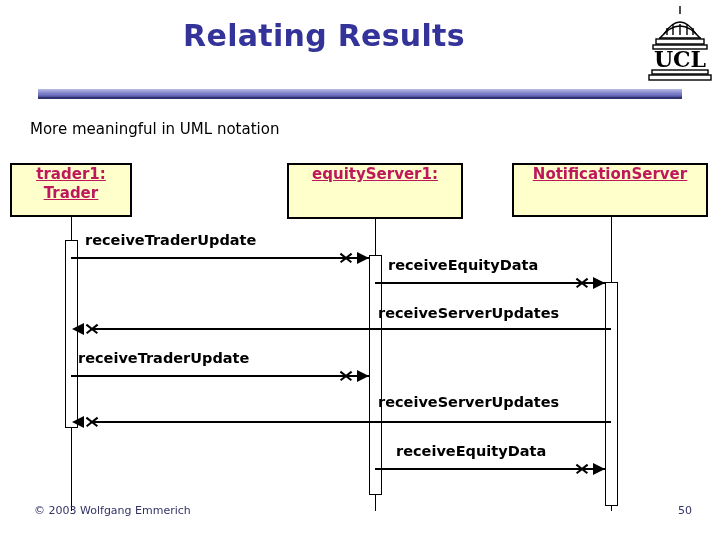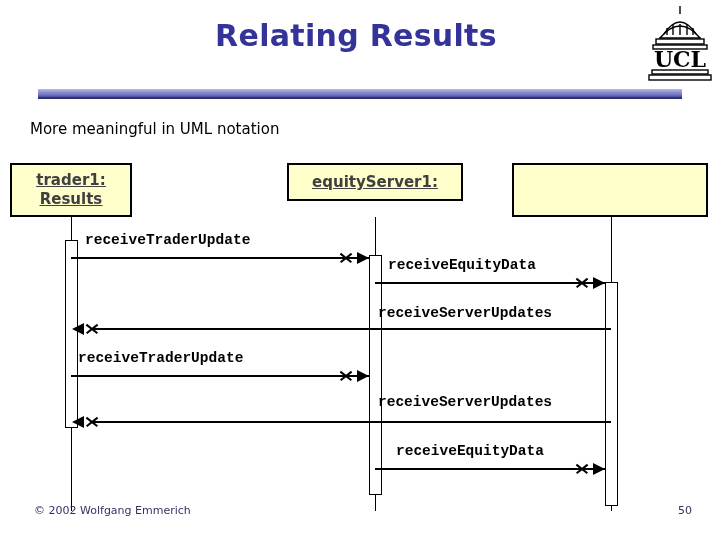--- a/index.html
+++ b/index.html
@@ -16,21 +16,21 @@
   }
   .slide {
     position: absolute;
     inset: 0;
     background: #ffffff;
   }
 
   
   .slide-title {
     position: absolute;
-    left: 76px;
+    left: 44px;
     top: 18px;
     width: 560px;
     text-align: center;
     font-size: 30px;
     font-weight: bold;
     color: #333399;
     letter-spacing: 0.3px;
     white-space: nowrap;
   }
 
@@ -72,32 +72,31 @@
 
   
   .obj-box {
     position: absolute;
     background: #ffffcc;
     border: 2px solid #000000;
     box-sizing: border-box;
     display: flex;
     flex-direction: column;
     align-items: center;
-    justify-content: center;
     font-size: 15px;
     font-weight: bold;
-    color: #404040;
+    color: #be185d;
     line-height: 1.25;
     text-align: center;
     text-decoration: underline;
   }
   .obj-box span { text-decoration: underline; white-space: nowrap; }
 
   #box-trader        { left: 10px;  top: 163px; width: 122px; height: 54px; }
-  #box-equityserver  { left: 287px; top: 163px; width: 176px; height: 38px; }
+  #box-equityserver  { left: 287px; top: 163px; width: 176px; height: 56px; }
   #box-notifier      { left: 512px; top: 163px; width: 196px; height: 54px; }
 
   
   .lifeline {
     position: absolute;
     width: 1px;
     background: #000000;
   }
   #ll-trader       { left: 71px;  top: 217px; height: 294px; }
   #ll-equityserver { left: 375px; top: 217px; height: 294px; }
@@ -120,21 +119,20 @@
     position: absolute;
     height: 1.5px;
     background: #000000;
   }
   .msg-label {
     position: absolute;
     font-size: 14.5px;
     font-weight: bold;
     color: #000000;
     white-space: nowrap;
-    font-family: Liberation Mono, monospace;
   }
 
   
   .arrow-head {
     position: absolute;
     width: 0; height: 0;
     border-top: 6px solid transparent;
     border-bottom: 6px solid transparent;
   }
   .arrow-head.right { border-left: 12px solid #000000; }
@@ -201,28 +199,29 @@
       <text x="34" y="63" font-family="'DejaVu Serif','Liberation Serif',serif" font-size="22" font-weight="bold" text-anchor="middle" fill="#000000">UCL</text>
     </svg>
   </div>
 
   <div class="divider-bar"></div>
 
   <div class="subtitle">More meaningful in UML notation</div>
 
   <div class="obj-box" id="box-trader">
     <span>trader1:</span>
-    <span>Results</span>
+    <span>Trader</span>
   </div>
 
   <div class="obj-box" id="box-equityserver">
     <span>equityServer1:</span>
   </div>
 
   <div class="obj-box" id="box-notifier">
+    <span>NotificationServer</span>
   </div>
 
   <div class="lifeline" id="ll-trader"></div>
   <div class="lifeline" id="ll-equityserver"></div>
   <div class="lifeline" id="ll-notifier"></div>
 
   <div class="activation" id="act-trader"></div>
   <div class="activation" id="act-equityserver"></div>
   <div class="activation" id="act-notifier"></div>
 
@@ -249,16 +248,16 @@
   <div class="msg-label" style="left:378px; top:394px;">receiveServerUpdates</div>
   <div class="msg-line" style="left:90px; top:421px; width:521px;"></div>
   <div class="x-mark" style="left:85px; top:415px;"></div>
   <div class="arrow-head left" style="left:72px; top:416px;"></div>
 
   <div class="msg-label" style="left:396px; top:443px;">receiveEquityData</div>
   <div class="msg-line" style="left:375px; top:468px; width:230px;"></div>
   <div class="x-mark" style="left:575px; top:462px;"></div>
   <div class="arrow-head right" style="left:593px; top:463px;"></div>
 
-  <div class="footer-copyright">© 2002 Wolfgang Emmerich</div>
+  <div class="footer-copyright">© 2003 Wolfgang Emmerich</div>
   <div class="footer-pagenum">50</div>
 
 </div>
 
 </body></html>

